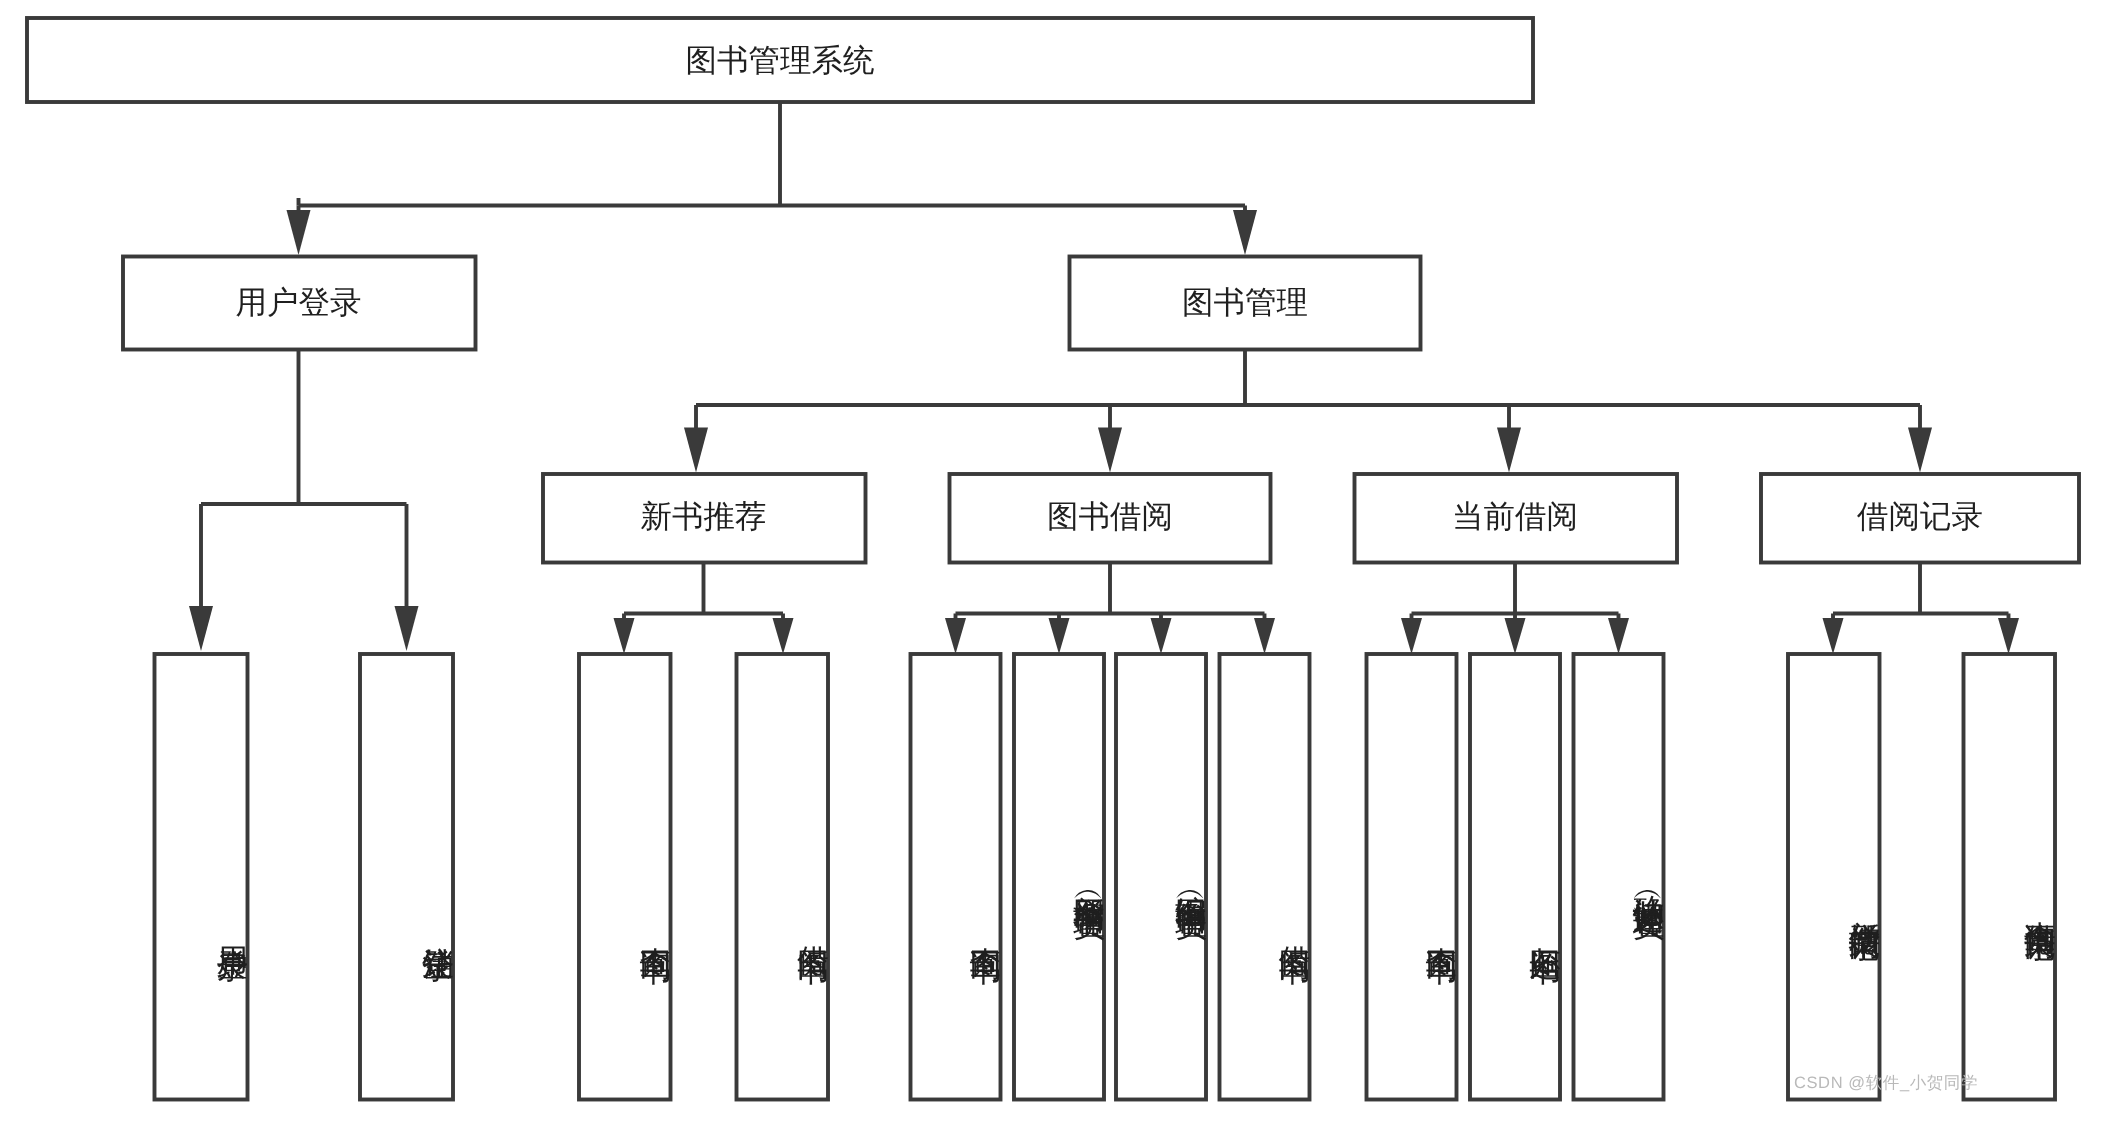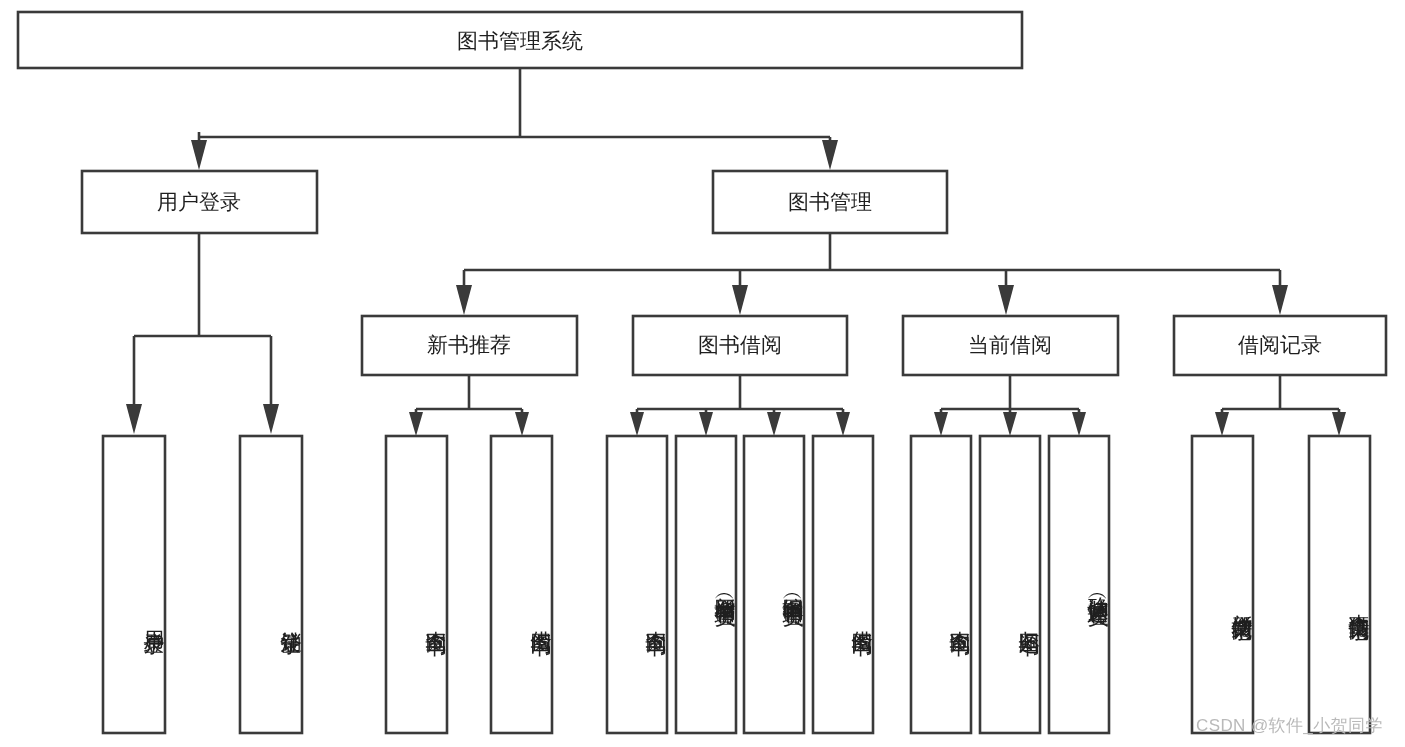--- a/index.html
+++ b/index.html
@@ -60,21 +60,21 @@
     letter-spacing: 1.5px;
     white-space: nowrap;
     display: flex;
     align-items: flex-start;
     justify-content: center;
     pointer-events: none;
   }
   .watermark {
     position: absolute;
     font-family: "Liberation Sans", "DejaVu Sans", sans-serif;
-    font-size: 17px;
+    font-size: 11px;
     color: #b9b9b9;
     white-space: nowrap;
     letter-spacing: 0.4px;
   }
 </style>
 </head>
 <body>
 
 <div id="diagram-root">
 

